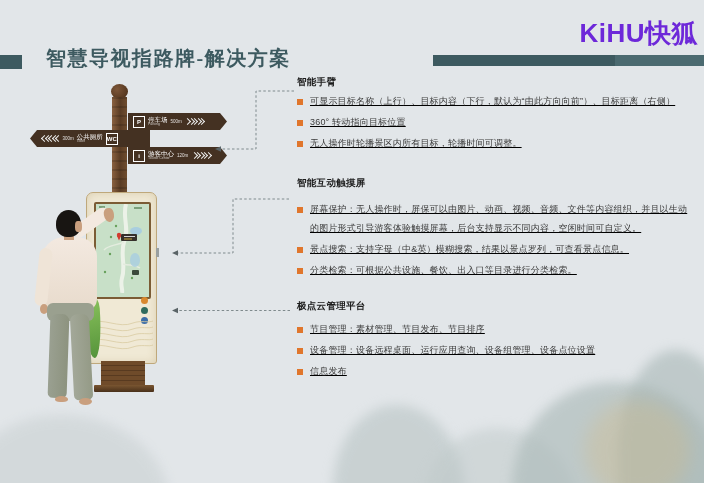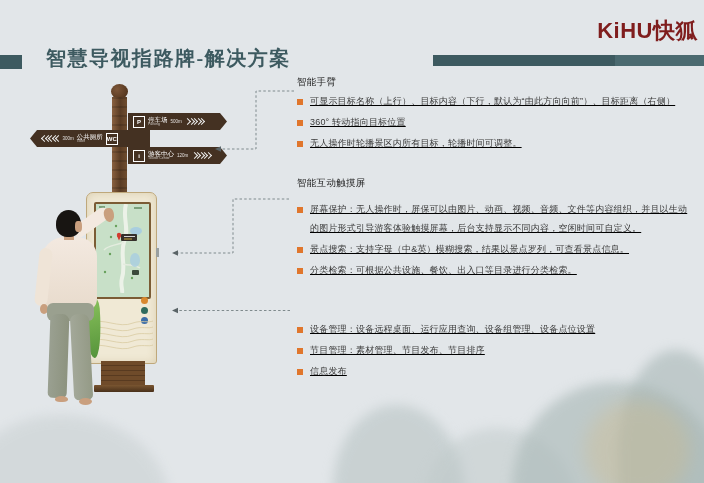--- a/index.html
+++ b/index.html
@@ -10,30 +10,30 @@
   .mount{position:absolute;border-radius:48% 52% 10% 10%/70% 75% 0 0;filter:blur(6px);z-index:0;}
   .m1{left:-40px;top:415px;width:210px;height:120px;background:#c3cbcc;opacity:.45;}
   .m2{left:333px;top:405px;width:132px;height:120px;background:#b5c1c1;opacity:.55;}
   .m3{left:423px;top:428px;width:155px;height:110px;background:#bfc9c9;opacity:.5;}
   .m4{left:512px;top:382px;width:215px;height:150px;background:#aebcbb;opacity:.68;}
   .m5{left:618px;top:350px;width:120px;height:150px;background:#a8b7b6;opacity:.6;}
   .m-warm{position:absolute;left:585px;top:400px;width:105px;height:100px;background:#d9b878;
           opacity:.28;border-radius:50%;filter:blur(9px);z-index:0;}
 
   
-  .logo{position:absolute;left:540px;top:16px;width:158px;text-align:right;color:#7f1d1d;
-        font-size:22px;font-weight:800;letter-spacing:.5px;z-index:4;}
+  .logo{position:absolute;left:540px;top:16px;width:158px;text-align:right;color:#6d28d9;
+        font-size:26px;font-weight:800;letter-spacing:.5px;z-index:4;}
   .title-chip{position:absolute;left:0;top:55px;width:22px;height:14px;background:var(--accent);z-index:4;}
   .page-title{position:absolute;left:46px;top:45px;font-family:"Liberation Serif",serif;
               font-size:20px;font-weight:bold;color:var(--accent);letter-spacing:1.5px;z-index:4;}
   .title-bar{position:absolute;left:433px;top:55px;width:271px;height:11px;z-index:4;
              background:linear-gradient(to right,var(--accent) 0 67%,#4b6a70 67% 100%);}
 
   
-  .sec-heading{position:absolute;left:297px;width:396px;font-size:9.5px;font-weight:normal;
+  .sec-heading{position:absolute;left:297px;width:396px;font-size:9.5px;font-weight:bold;
                color:#1b1b1b;line-height:12px;z-index:4;letter-spacing:.3px;}
   .bullets{position:absolute;left:297px;width:396px;list-style:none;margin:0;padding:0;z-index:4;text-decoration:underline;}
   .bullets li{position:relative;padding-left:13px;font-size:9px;line-height:19px;
               color:#3b3b3b;margin-bottom:2px;letter-spacing:.2px;}
   .bullets li .sq{position:absolute;left:0;top:6.5px;width:6px;height:6px;background:var(--orange);}
 
   
   #leaders{position:absolute;left:0;top:0;z-index:3;pointer-events:none;}
 
   
@@ -252,20 +252,21 @@
       <li><span class="sq"></span><span>无人操作时轮播景区内所有目标，轮播时间可调整。</span></li>
     </ul>
 
   <div class="sec-heading" style="top:177px">智能互动触摸屏</div>
   <ul class="bullets" style="top:200px" id="bul1">
       <li><span class="sq"></span><span>屏幕保护：无人操作时，屏保可以由图片、动画、视频、音频、文件等内容组织，并且以生动的图片形式引导游客体验触摸屏幕，后台支持显示不同内容，空闲时间可自定义。</span></li>
       <li><span class="sq"></span><span>景点搜索：支持字母（中&amp;英）模糊搜索，结果以景点罗列，可查看景点信息。</span></li>
       <li><span class="sq"></span><span>分类检索：可根据公共设施、餐饮、出入口等目录进行分类检索。</span></li>
     </ul>
 
+  <div class="sec-heading" style="top:300px">极点云管理平台</div>
   <ul class="bullets" style="top:320px" id="bul2">
+      <li><span class="sq"></span><span>节目管理：素材管理、节目发布、节目排序</span></li>
       <li><span class="sq"></span><span>设备管理：设备远程桌面、运行应用查询、设备组管理、设备点位设置</span></li>
-      <li><span class="sq"></span><span>节目管理：素材管理、节目发布、节目排序</span></li>
       <li><span class="sq"></span></li>
       <li><span class="sq"></span><span>信息发布</span></li>
     </ul>
 
 </div>
 
 </body></html>

